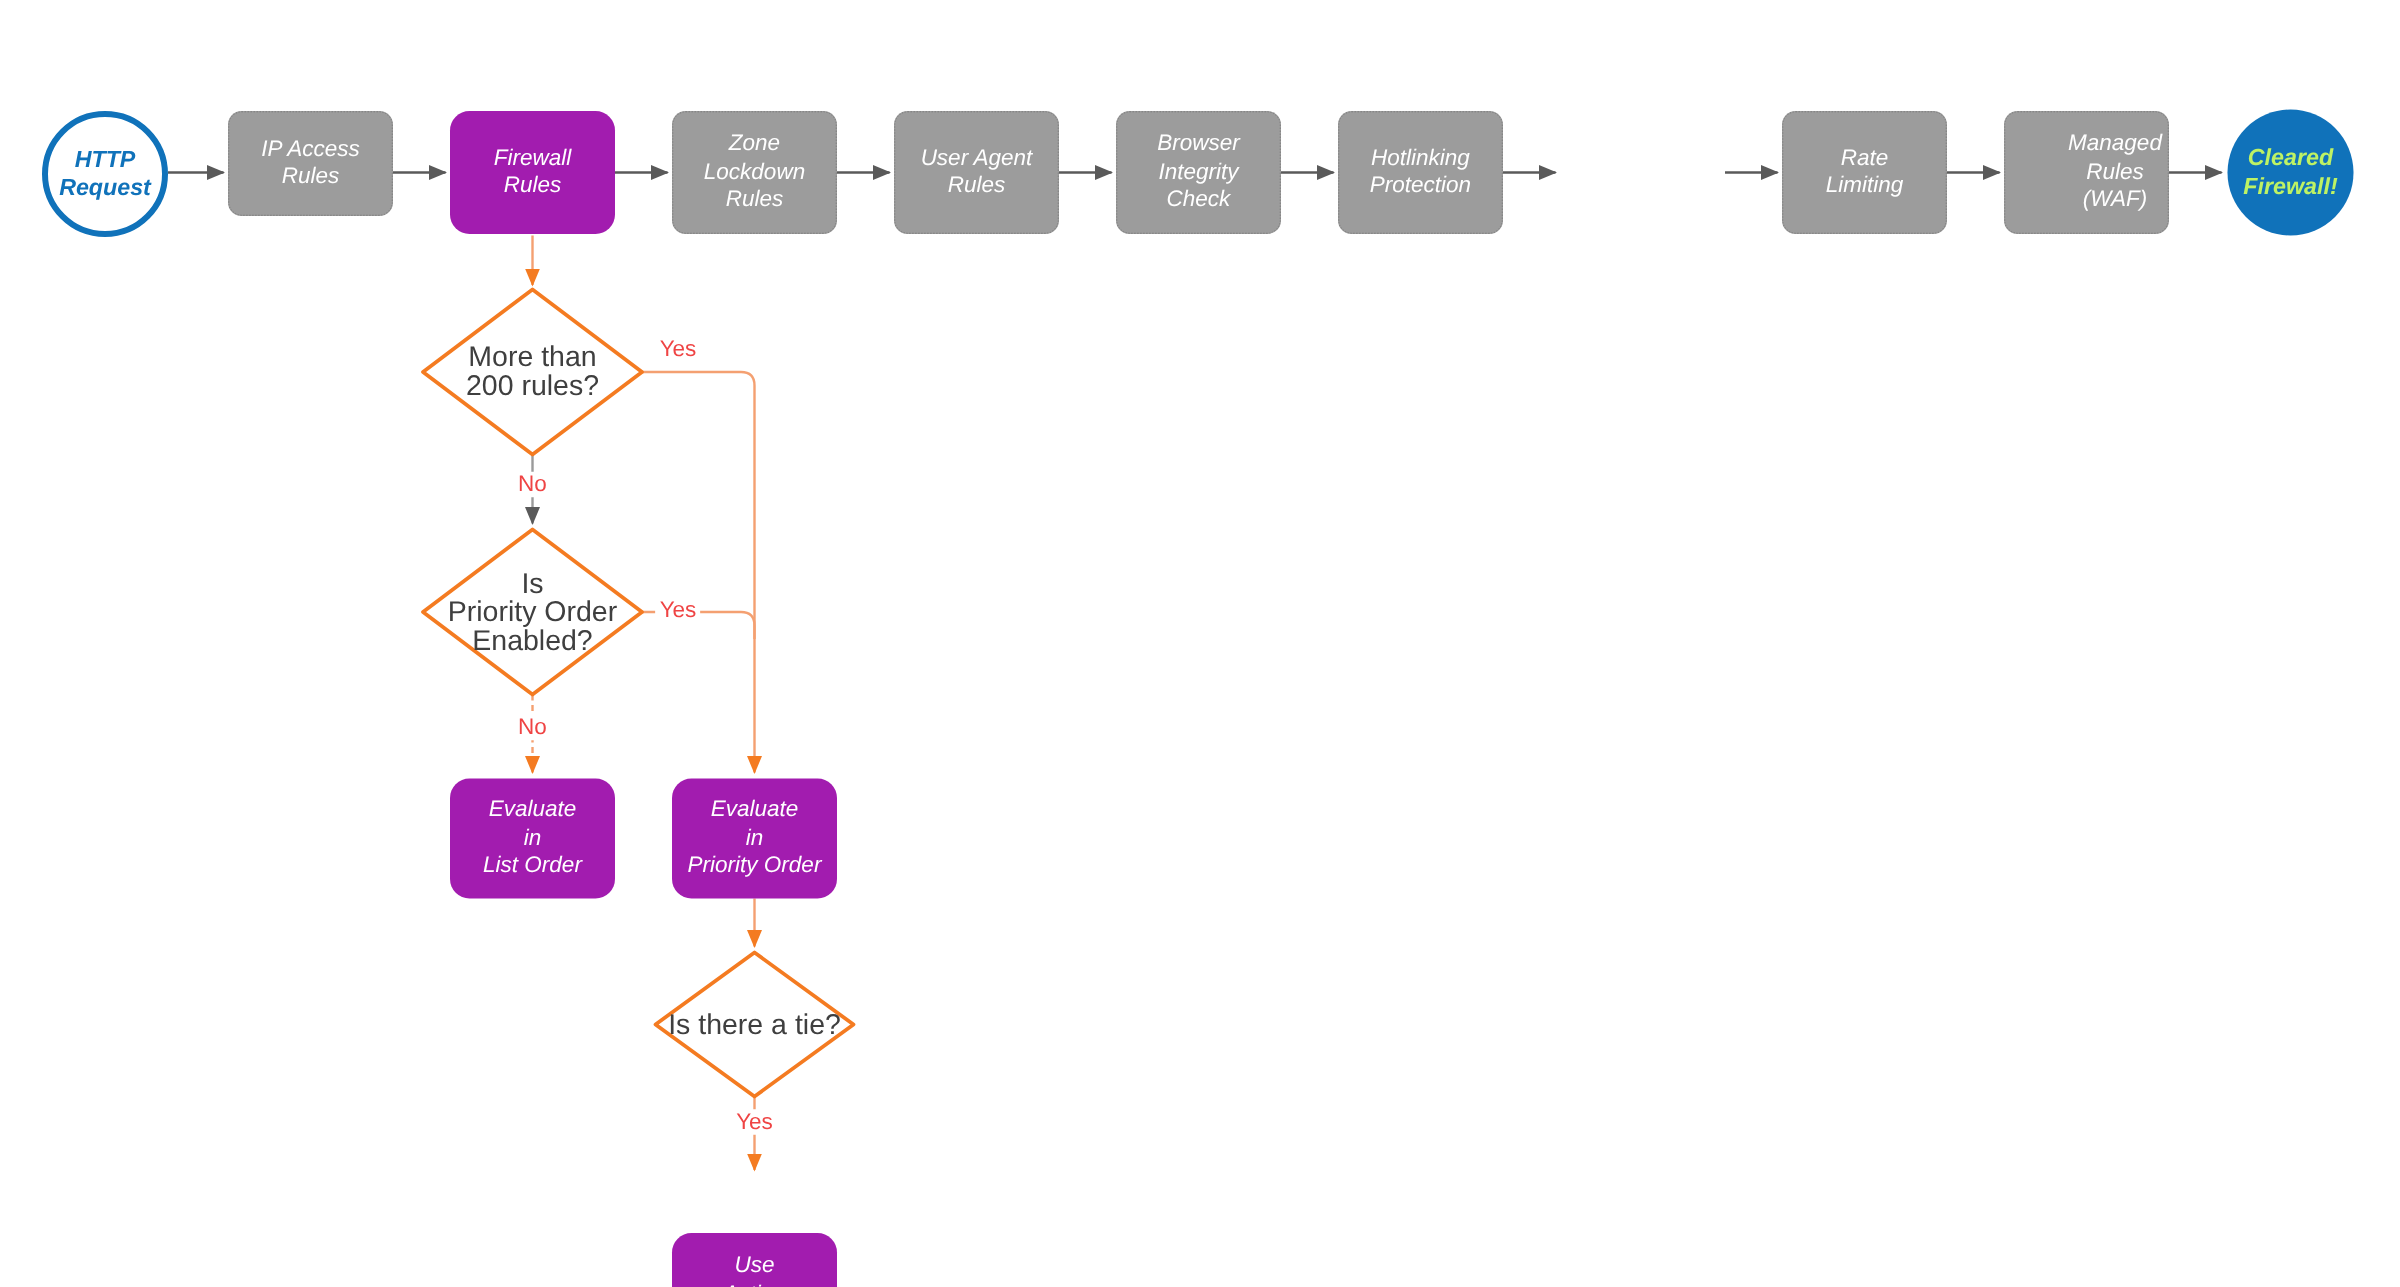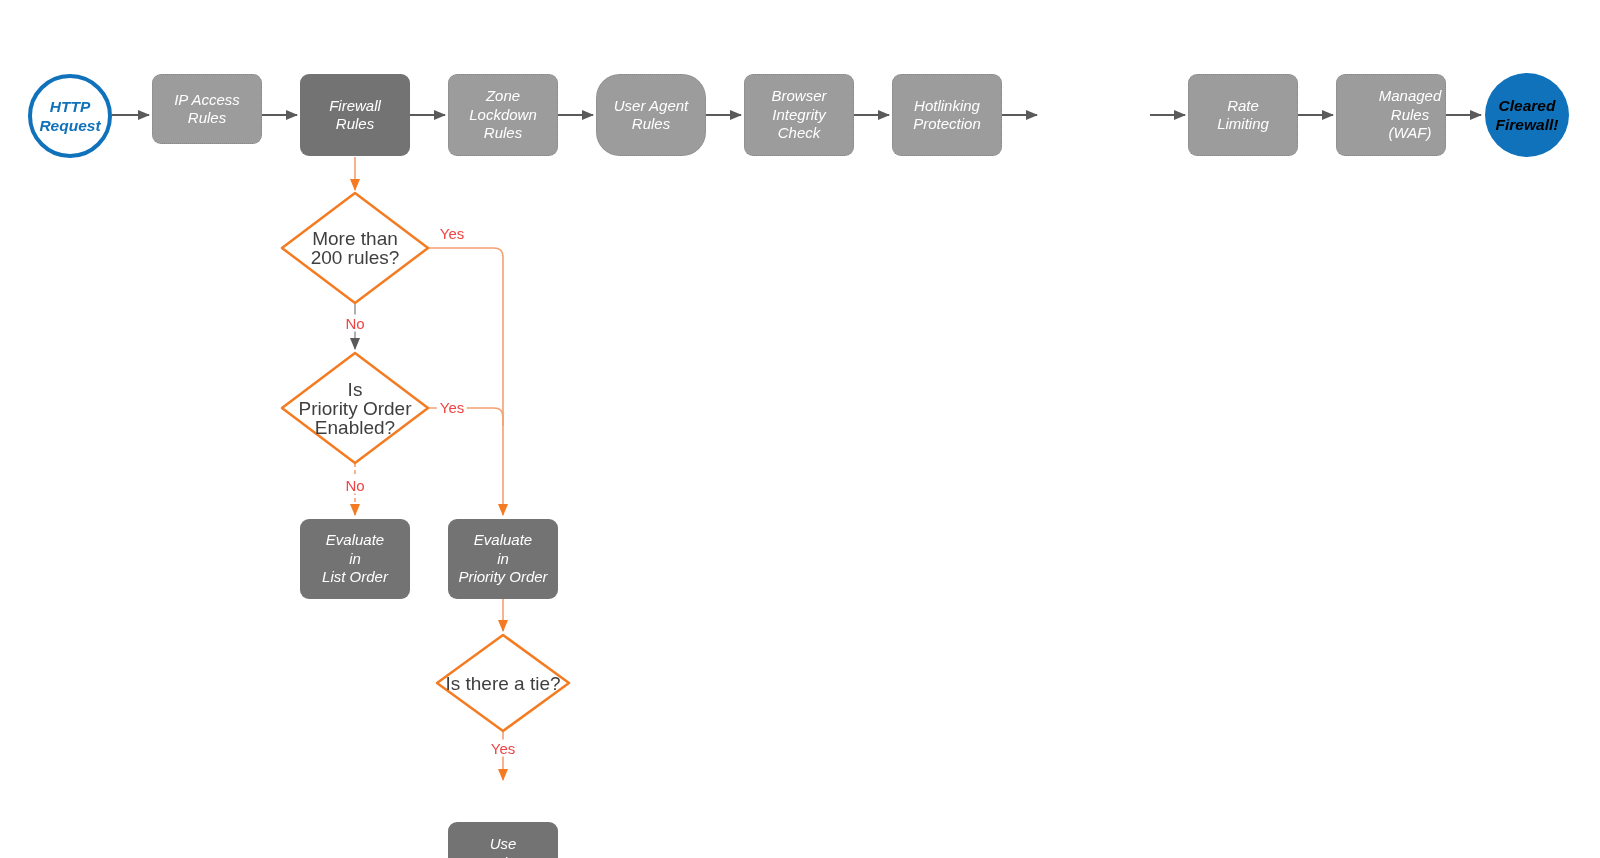--- a/index.html
+++ b/index.html
@@ -7,24 +7,24 @@
     position:relative;width:1600px;height:858px;background:#ffffff;
     font-family:"Liberation Sans",sans-serif;overflow:hidden;margin-top:43px;
   }
   .connector-layer{position:absolute;left:0;top:0;z-index:1;}
   .node{
     position:absolute;z-index:2;display:flex;align-items:center;justify-content:center;
     text-align:center;white-space:pre-line;box-sizing:border-box;
   }
   .rect{border-radius:9px;font-style:italic;font-size:15px;line-height:18.5px;color:#ffffff;}
   .gray-box{background:#9c9c9c;border:1px dotted #868686;}
-  .orange-box{background:#737373;}
+  .orange-box{background:#a21caf;border-radius:13px;}
   .circle{border-radius:50%;font-weight:bold;font-style:italic;font-size:15.5px;line-height:19px;}
   .start-circle{background:#ffffff;border:4px solid #1072ba;color:#1072ba;}
-  .end-circle{background:#1072ba;color:#000000;}
+  .end-circle{background:#1072ba;color:#bef264;}
   .diamond-label{
     position:absolute;z-index:3;display:flex;align-items:center;justify-content:center;
     text-align:center;white-space:pre-line;color:#3f3f3f;font-size:19px;line-height:19px;
   }
   .edge-label{
     position:absolute;z-index:3;transform:translate(-50%,-50%);
     color:#ef4444;font-size:15px;background:#ffffff;padding:0 3px;
   }
 </style>
 </head>
@@ -77,21 +77,21 @@
   <div class="node circle end-circle" style="left:1485px;top:30px;width:84px;height:84px;">Cleared
 Firewall!</div>
 
   <div class="node rect gray-box" style="left:152px;top:31px;width:110px;height:70px;">IP Access
 Rules</div>
   <div class="node rect orange-box" style="left:300px;top:31px;width:110px;height:82px;">Firewall
 Rules</div>
   <div class="node rect gray-box" style="left:448px;top:31px;width:110px;height:82px;">Zone
 Lockdown
 Rules</div>
-  <div class="node rect gray-box" style="left:596px;top:31px;width:110px;height:82px;border-radius:24px;">User Agent
+  <div class="node rect gray-box" style="left:596px;top:31px;width:110px;height:82px;">User Agent
 Rules</div>
   <div class="node rect gray-box" style="left:892px;top:31px;width:110px;height:82px;">Hotlinking
 Protection</div>
   <div class="node rect gray-box" style="left:744px;top:31px;width:110px;height:82px;">Browser
 Integrity
 Check</div>
   <div class="node rect gray-box" style="left:1188px;top:31px;width:110px;height:82px;">Rate
 Limiting</div>
   <div class="node rect gray-box" style="left:1336px;top:31px;width:110px;height:82px;padding-left:38px;">Managed
 Rules

